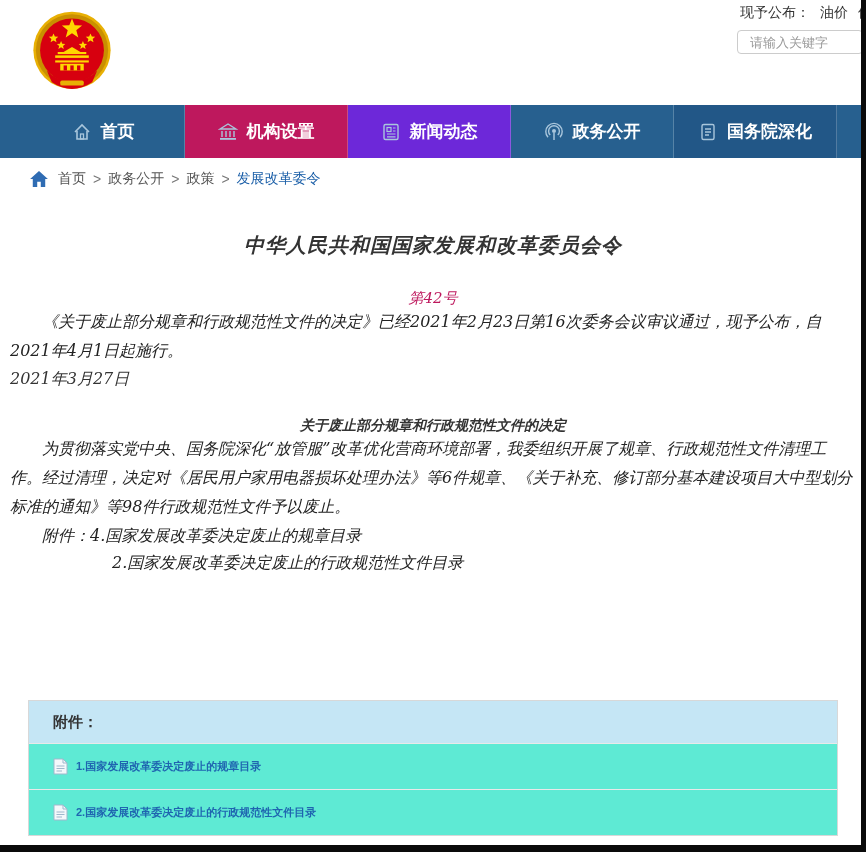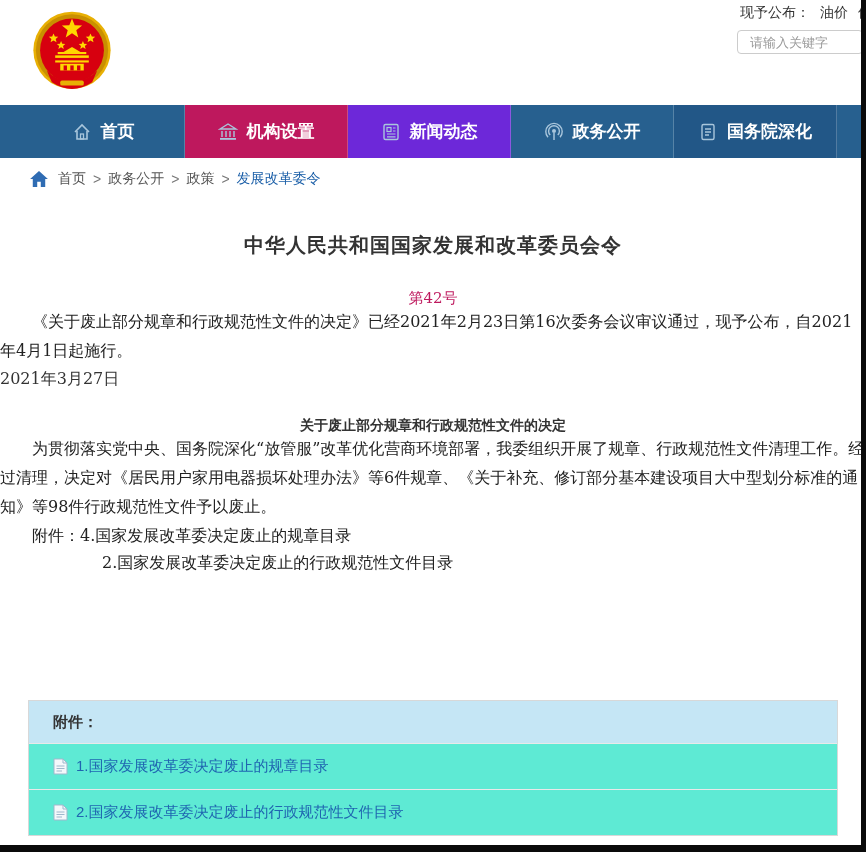--- a/index.html
+++ b/index.html
@@ -32,21 +32,21 @@
 
   
   .breadcrumb { height:42px; display:flex; align-items:center; padding-left:30px; font-size:14px;
                 color:#555; gap:7px; }
   .breadcrumb .crumb { cursor:pointer; }
   .breadcrumb .sep { color:#777; }
   .breadcrumb .current { color:#1b5fa8; font-weight:normal; cursor:pointer; }
   .bc-home { width:18px; height:16px; margin-right:3px; }
 
   
-  .doc { padding:0 0; }
+  .doc { padding:0 10px;font-style:italic; }
   .doc-title { text-align:center; font-size:20px; font-weight:bold; color:#333; margin-top:32px;
                letter-spacing:1px; }
   .doc-number { text-align:center; font-family:"DejaVu Serif","Liberation Serif",serif;
                 font-size:15px; color:#be185d; margin-top:30px; }
   .doc-para { font-family:"DejaVu Serif","Liberation Serif",serif; font-size:16px; color:#222;
               line-height:1.8; text-indent:2em; }
   .doc-sign { text-align:center; font-family:"DejaVu Serif","Liberation Serif",serif;
               font-size:16px; color:#333; margin-top:28px; line-height:1.6; }
   .doc-date { font-family:"DejaVu Serif","Liberation Serif",serif;
               font-size:16px; color:#333; line-height:1.6; }
@@ -57,21 +57,21 @@
                   line-height:1.7; padding-left:102px; }
 
   
   .attach-box { position:absolute; left:28px; top:700px; width:810px; border:1px solid #d8d8d8;
                 background:#5eead4; }
   .attach-head { height:42px; background:#c5e6f5; display:flex; align-items:center;
                  padding-left:24px; font-size:15px; font-weight:bold; color:#333; }
   .attach-row { height:46px; display:flex; align-items:center; padding-left:24px; gap:8px;
                 border-top:1px solid #e9e9e9; }
   .attach-row .ficon { width:15px; height:17px; flex:0 0 auto; }
-  .attach-link { font-size:15px; color:#1f65b0; cursor:pointer; text-decoration:none; }
+  .attach-link { font-size:11px; color:#1f65b0; cursor:pointer; text-decoration:none;font-weight:bold; }
 
   
   .edge-right { position:absolute; top:0; right:0; width:5px; height:852px; background:#0a0a0a; }
   .edge-bottom { position:absolute; left:0; bottom:0; width:866px; height:7px; background:#0a0a0a; }
 </style>
 </head>
 <body>
 
 <div class="page">
 

